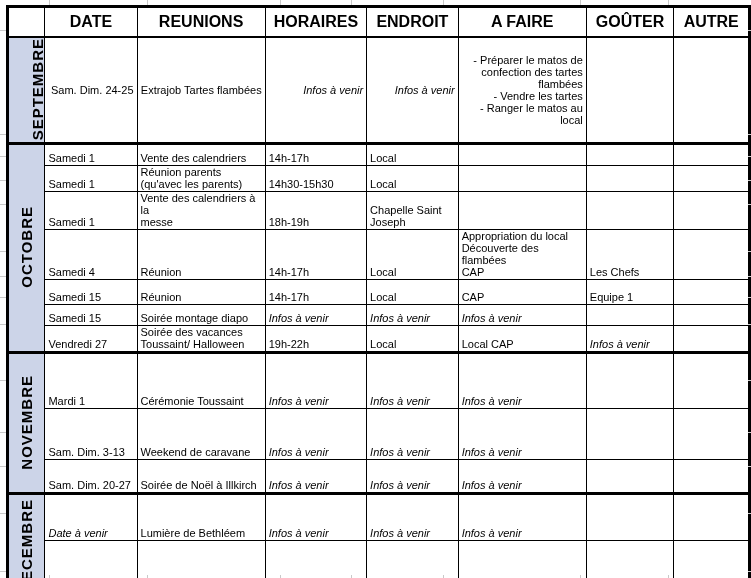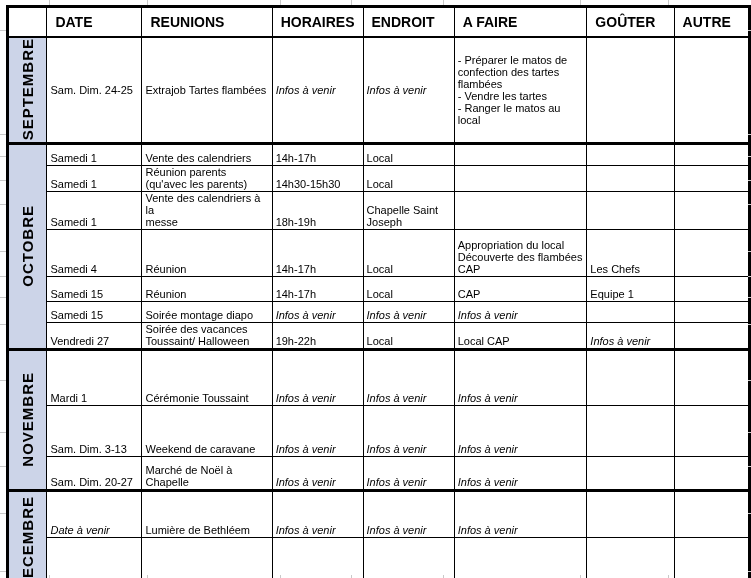--- a/index.html
+++ b/index.html
@@ -22,22 +22,23 @@
     font-size: 11px;
     line-height: 12px;
     padding: 0 3px 1px 3px;
     vertical-align: bottom;
     text-align: left;
     white-space: pre-line;
     overflow: hidden;
   }
   thead th {
     border-bottom: 2px solid #000;
+    text-align: center;
     vertical-align: middle;
-    font-size: 14px;
+    font-size: 16px;
     font-weight: bold;
     white-space: nowrap;
     padding: 8px;
   }
   tr.section-end > td { border-bottom: 3px solid #000; }
   td.month-cell {
     background: var(--month-bg, #ccd4e8);
     border-bottom: 3px solid #000;
     text-align: center;
     vertical-align: middle;
@@ -47,21 +48,21 @@
     display: inline-block;
     writing-mode: vertical-rl;
     transform: rotate(180deg);
     font-weight: bold;
     font-size: 15px;
     letter-spacing: 1px;
     white-space: nowrap;
   }
   td.it { font-style: italic; }
   td.bd { font-weight: normal; }
-  tr.v-mid > td { vertical-align: middle; }
+  tr.v-mid > td { vertical-align: middle; text-align: right; }
   .stub { position: absolute; background: #c9c9c9; }
 </style>
 </head>
 <body>
 
 <div id="sheet">
   <table class="schedule" id="schedule-table">
     <colgroup id="cols">
         <col style="width: 41px;">
         <col style="width: 98px;">
@@ -183,21 +184,21 @@
           <td>Sam. Dim. 3-13</td>
           <td>Weekend de caravane</td>
           <td class="it">Infos à venir</td>
           <td class="it">Infos à venir</td>
           <td class="it">Infos à venir</td>
           <td></td>
           <td></td>
         </tr>
         <tr class="section-end" style="height: 34px;">
           <td>Sam. Dim. 20-27</td>
-          <td>Marché de Noël à Chapelle</td>
+          <td>Soirée de Noël à Illkirch</td>
           <td class="it">Infos à venir</td>
           <td class="it">Infos à venir</td>
           <td class="it">Infos à venir</td>
           <td></td>
           <td></td>
         </tr>
         <tr style="height: 47px;">
           <td class="month-cell" rowspan="2"><span class="month-label">DECEMBRE</span></td>
           <td class="it">Date à venir</td>
           <td>Lumière de Bethléem</td>

